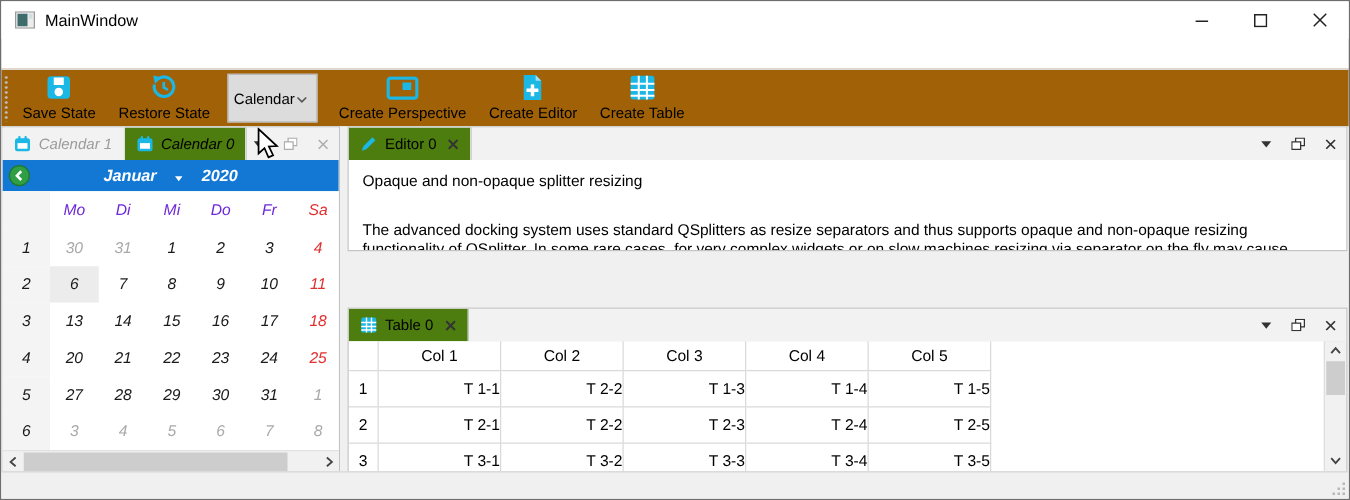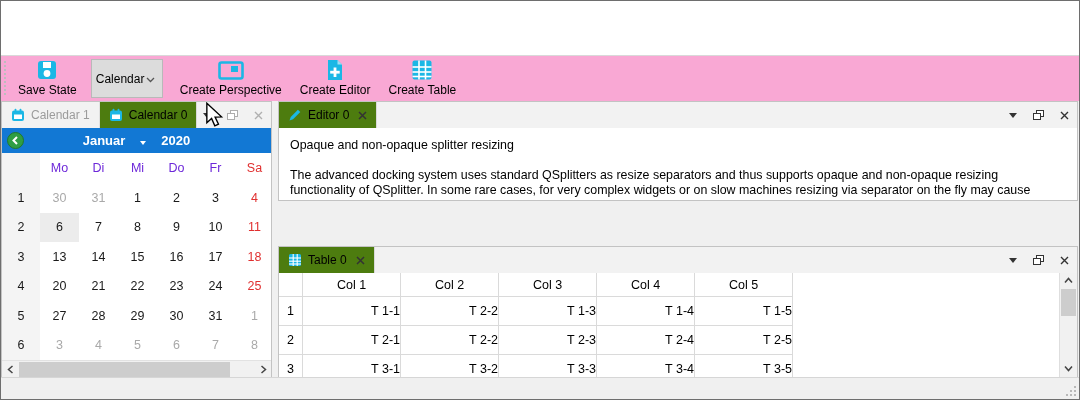--- a/index.html
+++ b/index.html
@@ -11,30 +11,30 @@
   .app-icon{margin-left:11px;display:flex;}
   .title-text{margin-left:8px;font-size:13px;color:#000;}
   .win-controls{position:absolute;right:0;top:0;height:30px;display:flex;}
   .win-btn{width:47px;height:30px;display:flex;align-items:center;justify-content:center;}
 
   
   .menubar{position:absolute;top:30px;left:0;right:0;height:24px;display:flex;align-items:center;padding-left:2px;font-size:13px;background:#fff;}
   .menu-item{padding:3px 9px;color:#000;}
 
   
-  .toolbar{position:absolute;top:54px;left:0;right:0;height:45px;border-top:1px solid #d9d9d9;border-bottom:1px solid #d9d9d9;background:#f9a8d4;display:flex;align-items:stretch;}
+  .toolbar{position:absolute;top:54px;left:0;right:0;height:45px;border-top:1px solid #d9d9d9;border-bottom:1px solid #d9d9d9;background:#a16207;display:flex;align-items:stretch;}
   .tb-handle{width:4px;margin:4px 2px;background-image:radial-gradient(#bdbdbd 1px,transparent 1.2px);background-size:4px 4px;}
   .tb-btn{display:flex;flex-direction:column;align-items:center;justify-content:flex-end;padding:3px 9px 4px 9px;font-size:12px;color:#000;gap:3px;}
   .tb-combo{width:66px;margin:3px 8px 3px 5px;background:#dcdcdc;border:1px solid #b9b9b9;display:flex;align-items:center;font-size:12px;padding-left:4px;position:relative;color:#000;}
   .combo-chevron{position:absolute;right:7px;top:17px;}
 
   
   .main{position:absolute;top:100px;left:0;right:0;bottom:21px;background:#f0f0f0;}
   .dock{position:absolute;background:#fff;border:1px solid #c3c3c3;box-sizing:border-box;overflow:hidden;}
-  #calendar-dock{left:0;top:0;width:271px;height:100%;}
+  #calendar-dock{left:0;top:0;width:271px;height:100%;font-style:italic;}
   #editor-dock{left:277px;top:0;right:1px;height:100px;}
   #table-dock{left:277px;top:145px;right:1px;bottom:0;}
 
   .dock-tabbar{position:absolute;top:0;left:0;right:0;height:26px;display:flex;align-items:stretch;background:#f2f2f2;border-bottom:1px solid #d9d9d9;}
   .dock-tab{display:flex;align-items:center;gap:6px;padding:0 9px;font-size:12px;color:#000;border-right:1px solid #e0e0e0;position:relative;}
   .dock-tab.active{background:#4d7c0f;border-right:1px solid #d9d9d9;height:26px;justify-content:center;}
   .dock-tab.inactive{color:#9b9b9b;}
   .tab-close{margin-left:3px;display:flex;align-items:center;}
   .dock-buttons{position:absolute;right:8px;top:0;height:26px;display:flex;align-items:center;gap:16px;}
   .tri-down{width:0;height:0;border-left:4px solid transparent;border-right:4px solid transparent;border-top:5px solid #333;}
@@ -50,21 +50,21 @@
   .cal-cell.wkend{color:#e03030;}
   .cal-cell.muted{color:#a9a9a9;}
   .cal-cell.selected{background:#ececec;}
   .cal-hscroll{position:absolute;top:258px;left:0;right:0;height:17px;background:#f1f1f1;border-top:1px solid #e2e2e2;display:flex;align-items:center;}
   .hs-arrow{width:16px;height:17px;display:flex;align-items:center;justify-content:center;}
   .hs-track{flex:1;height:17px;position:relative;}
   .hs-thumb{position:absolute;left:1px;top:1px;height:15px;width:89%;background:#cdcdcd;}
 
   
   .editor-content{position:absolute;top:26px;left:0;right:0;bottom:0;background:#fff;padding:10px 11px;font-size:12.4px;color:#000;line-height:15px;}
-  .editor-heading{margin-bottom:15px;}
+  .editor-heading{margin-bottom:24px;}
   .editor-body{max-width:790px;}
 
   
   .table-content{position:absolute;top:26px;left:0;right:17px;bottom:0;background:#fff;overflow:hidden;}
   table.grid{border-collapse:collapse;font-size:12.5px;color:#000;table-layout:fixed;}
   table.grid th,table.grid td{border:1px solid #dadada;border-top:none;height:28px;padding:0;}
   table.grid th{height:23px;font-weight:normal;text-align:center;border-top:none;}
   table.grid th:first-child,table.grid td:first-child{border-left:none;}
   td.cell{padding-left:8px;text-align:right;width:97px;}
   th.colhdr{width:97px;}
@@ -78,31 +78,66 @@
   .statusbar{position:absolute;left:0;right:0;bottom:0;height:21px;background:#f0f0f0;border-top:1px solid #d6d6d6;}
   .size-grip{position:absolute;right:2px;bottom:2px;}
 
   .cursor{position:absolute;left:204px;top:101px;z-index:60;pointer-events:none;}
 </style>
 </head>
 <body>
 
 <div class="window">
 
+  <div class="titlebar">
+    <span class="app-icon">
+      <svg width="16" height="14">
+          <rect x="0.5" y="0.5" width="15" height="13" fill="#ececec" stroke="#9a9a9a"></rect>
+          <rect x="2" y="2" width="8" height="10" fill="#3e6b6b"></rect>
+          <rect x="11" y="2" width="3" height="4" fill="#cfe0e0"></rect>
+        </svg>
+    </span>
+    <span class="title-text">MainWindow</span>
+    <div class="win-controls">
+      <div class="win-btn">
+          <svg width="11" height="11">
+            <line x1="0.5" y1="6" x2="10.5" y2="6" stroke="#222" stroke-width="1.2"></line>
+          </svg>
+        </div>
+      <div class="win-btn">
+          <svg width="11" height="11">
+            <rect x="0.8" y="0.8" width="9.4" height="9.4" fill="none" stroke="#222" stroke-width="1.2"></rect>
+          </svg>
+        </div>
+      <div class="win-btn">
+          <svg width="12" height="12">
+            <path d="M1 1 L11 11 M11 1 L1 11" stroke="#222" stroke-width="1.2"></path>
+          </svg>
+        </div>
+    </div>
+  </div>
 
 
   <div class="toolbar">
     <div class="tb-handle"></div>
     <div class="tb-btn">
       <svg width="22" height="22">
           <rect x="2" y="2" width="18" height="18" rx="3" fill="#1bb7e5"></rect>
           <rect x="7" y="3" width="8" height="6" fill="#fff"></rect>
           <circle cx="11" cy="14.5" r="3.4" fill="#fff"></circle>
         </svg>
       <span>Save State</span>
+    </div>
+    <div class="tb-btn">
+      <svg width="22" height="22" viewBox="0 0 22 22">
+        <path d="M6 4.5 A 8.2 8.2 0 1 1 3.2 9" stroke="#1bb7e5" stroke-width="2.6" fill="none"></path>
+        <polygon points="2.2,1.5 9.2,3.2 3.6,8.4" fill="#1bb7e5"></polygon>
+        <path d="M11 7 L11 11.5 L14.4 13.6" stroke="#1bb7e5" stroke-width="2.2" fill="none"></path>
+      </svg>
+      <span>Restore State</span>
     </div>
     <div class="tb-combo">
       <span>Calendar</span>
       <svg class="combo-chevron" width="9" height="6">
           <polyline points="1,1 4.5,4.5 8,1" fill="none" stroke="#555" stroke-width="1.3"></polyline>
         </svg>
     </div>
     <div class="tb-btn">
       <svg width="26" height="19">
           <rect x="1.5" y="1.5" width="23" height="16" rx="2" fill="none" stroke="#1bb7e5" stroke-width="2.6"></rect>

